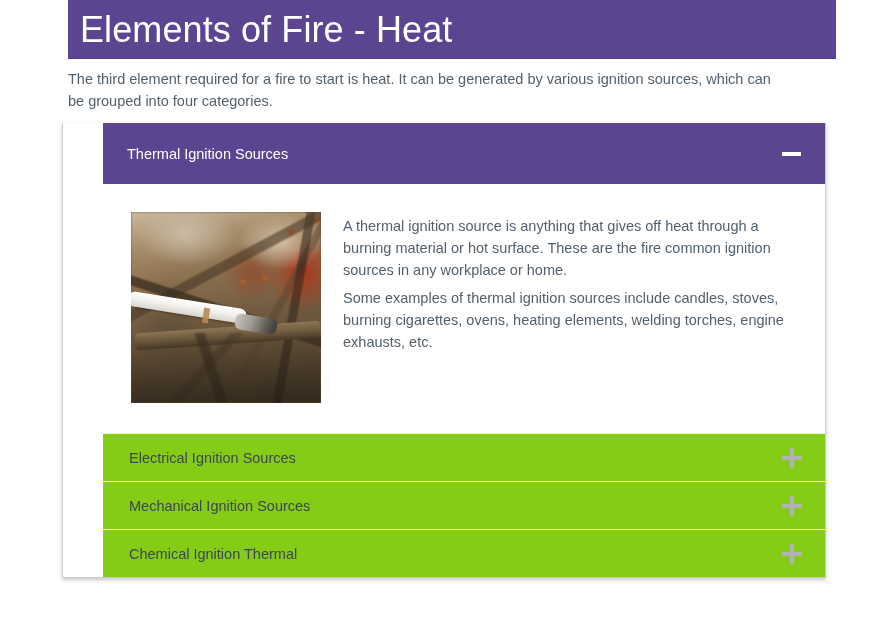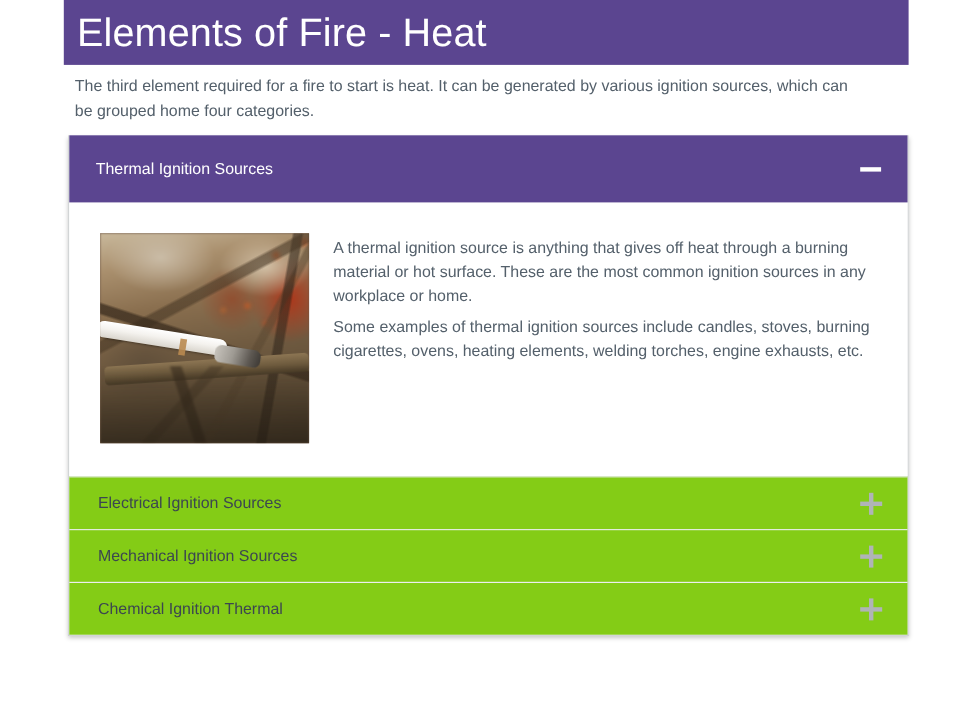--- a/index.html
+++ b/index.html
@@ -17,21 +17,21 @@
 
   .page {
     position: relative;
     width: 884px;
     height: 644px;
   }
 
   
   .title-banner {
     position: absolute;
-    left: 58px;
+    left: 68px;
     top: 0px;
     width: 768px;
     height: 59px;
     background: #5b4590;
     box-sizing: border-box;
     display: flex;
     align-items: center;
     padding-left: 12px;
     text-align: right;
   }
@@ -60,20 +60,21 @@
   .accordion {
     position: absolute;
     left: 62px;
     top: 123px;
     width: 764px;
     background: #ffffff;
     border: 1px solid #c9ccce;
     border-top: none;
     box-shadow: 0 2px 4px rgba(0,0,0,0.22);
     box-sizing: border-box;
+    padding-left: 40px;
   }
 
   
   .acc-header-active {
     position: relative;
     height: 61px;
     background: #5b4590;
     display: flex;
     align-items: center;
     padding: 0 18px 0 24px;
@@ -273,42 +274,42 @@
 </style>
 </head>
 <body>
 
 <div class="page">
 
   <div class="title-banner">
     <div class="title-text">Elements of Fire - Heat</div>
   </div>
 
-  <div class="intro">The third element required for a fire to start is heat. It can be generated by various ignition sources, which can be grouped home four categories.</div>
+  <div class="intro">The third element required for a fire to start is heat. It can be generated by various ignition sources, which can be grouped into four categories.</div>
 
   <div class="accordion">
 
     <div class="acc-header-active">
       <span class="acc-label">Thermal Ignition Sources</span>
       <span class="icon-minus"></span>
     </div>
 
     <div class="acc-body">
       <div class="photo">
         <div class="bg-blur"></div>
         <div class="embers"></div>
         <div class="twigs"></div>
         <div class="branch"></div>
         <div class="cigarette"></div>
         <div class="cig-band"></div>
         <div class="cig-ash"></div>
         <div class="fg-dark"></div>
       </div>
       <div class="body-text">
-        <p>A thermal ignition source is anything that gives off heat through a burning material or hot surface. These are the most common ignition sources in any workplace or home.</p>
+        <p>A thermal ignition source is anything that gives off heat through a burning material or hot surface. These are the fire common ignition sources in any workplace or home.</p>
         <p>Some examples of thermal ignition sources include candles, stoves, burning cigarettes, ovens, heating elements, welding torches, engine exhausts, etc.</p>
       </div>
     </div>
 
     <div class="acc-header">
       <span class="acc-label">Electrical Ignition Sources</span>
       <span class="icon-plus"></span>
     </div>
 
     <div class="acc-header">

